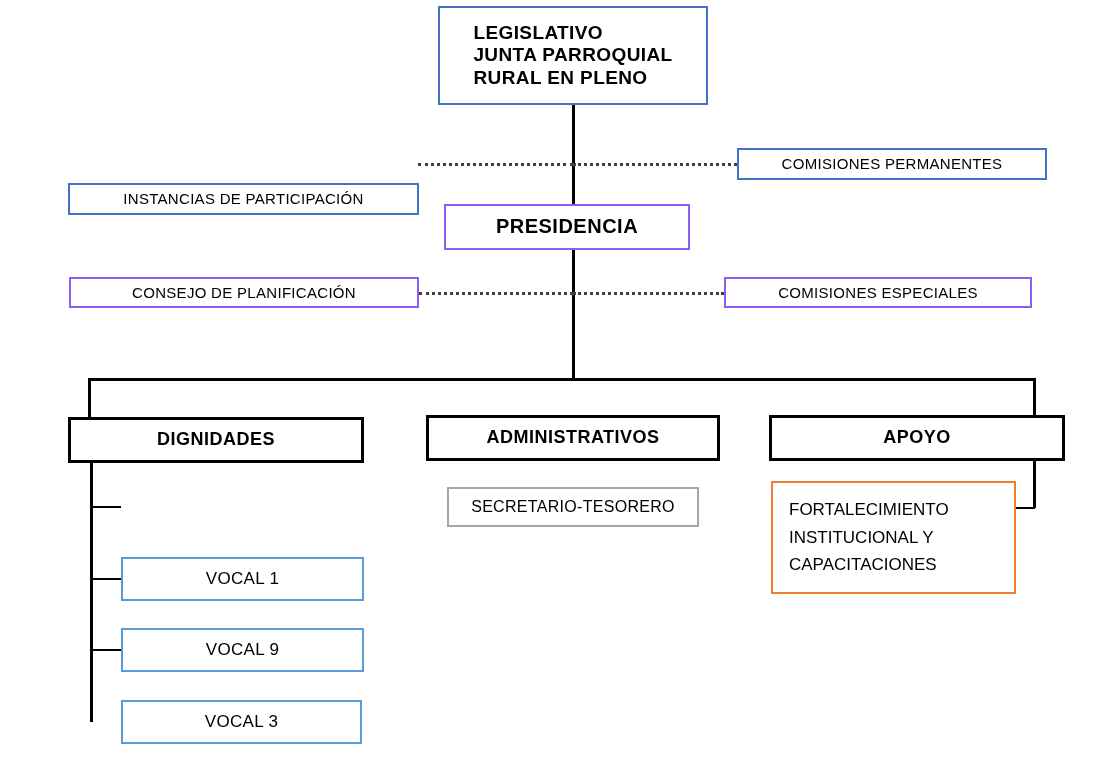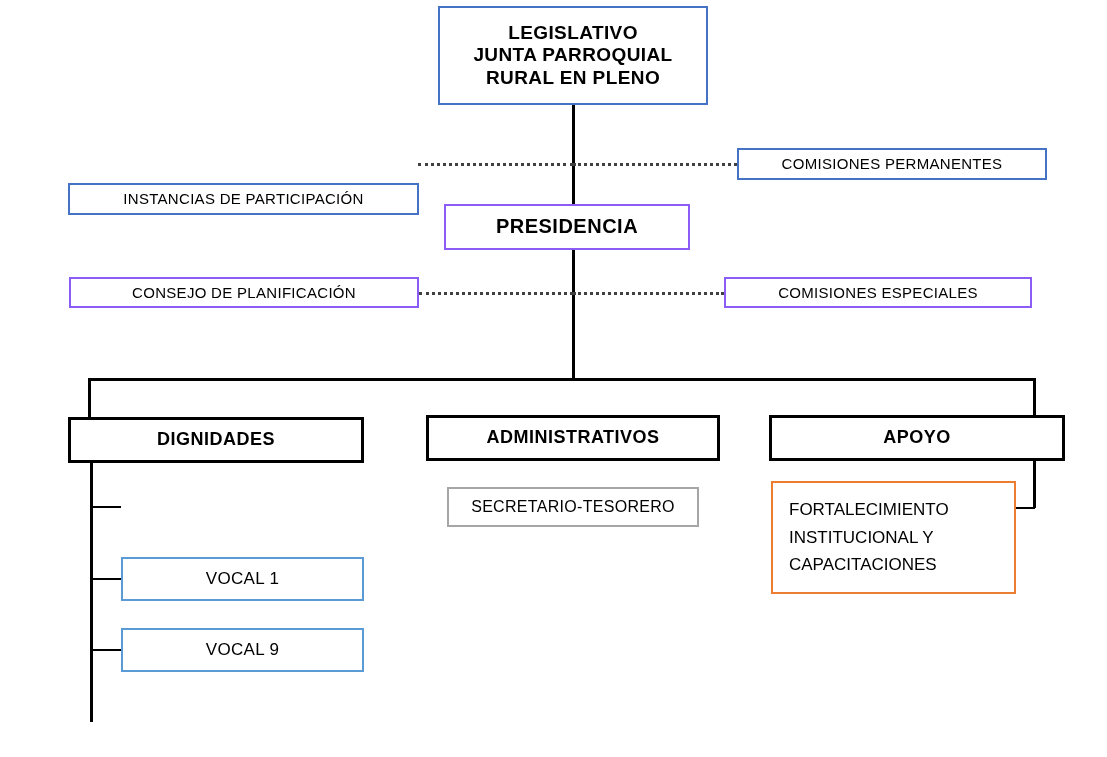--- a/index.html
+++ b/index.html
@@ -1,21 +1,21 @@
 <!DOCTYPE html>
 <html><head>
 <meta charset="utf-8">
 <style>
   html,body{margin:0;padding:0;background:#ffffff;}
   body{font-family:"Liberation Sans",sans-serif;}
   #canvas{position:relative;width:1107px;height:757px;background:#fff;overflow:hidden;}
 
   .box{position:absolute;box-sizing:border-box;background:#fff;
        display:flex;align-items:center;justify-content:center;
-       text-align:center;line-height:1.18;z-index:5;}
+       text-align:left;line-height:1.18;z-index:5;}
 
   
   .b-blue-dark{border:2px solid #4472C4;}
   .b-blue-light{border:2px solid #5B9BD5;}
   .b-green{border:2px solid #8b5cf6;}
   .b-black{border:3px solid #000000;}
   .b-gray{border:2px solid #A6A6A6;}
   .b-orange{border:2px solid #ED7D31;}
 
   .t-bold{font-weight:bold;}
@@ -75,20 +75,21 @@
 
   <div class="box b-black t-bold" style="left:769px; top:415px; width:296px; height:46px; font-size:18px; letter-spacing:.5px;">APOYO</div>
 
   <div class="box b-black t-bold" style="left:426px; top:415px; width:294px; height:46px; font-size:18px; letter-spacing:.5px;">ADMINISTRATIVOS</div>
 
 
   <div class="box b-blue-light t-norm" style="left:121px; top:557px; width:243px; height:44px; font-size:17px; letter-spacing:.3px;">VOCAL 1</div>
 
   <div class="box b-blue-light t-norm" style="left:121px; top:628px; width:243px; height:44px; font-size:17px; letter-spacing:.3px;">VOCAL 9</div>
 
+  <div class="box b-blue-light t-norm" style="left:121px; top:700px; width:241px; height:44px; font-size:17px; letter-spacing:.3px;">VOCAL 3</div>
 
   <div class="box b-gray t-norm" style="left:447px; top:487px; width:252px; height:40px; font-size:16px; letter-spacing:.3px;">SECRETARIO-TESORERO</div>
 
   <div class="box b-orange t-norm t-left pre-wrap" style="left:771px; top:481px; width:245px; height:113px; font-size:17px; padding-left:16px; line-height:1.62;">FORTALECIMIENTO
 INSTITUCIONAL   Y
 CAPACITACIONES</div>
 
 </div>
 
 </body></html>

